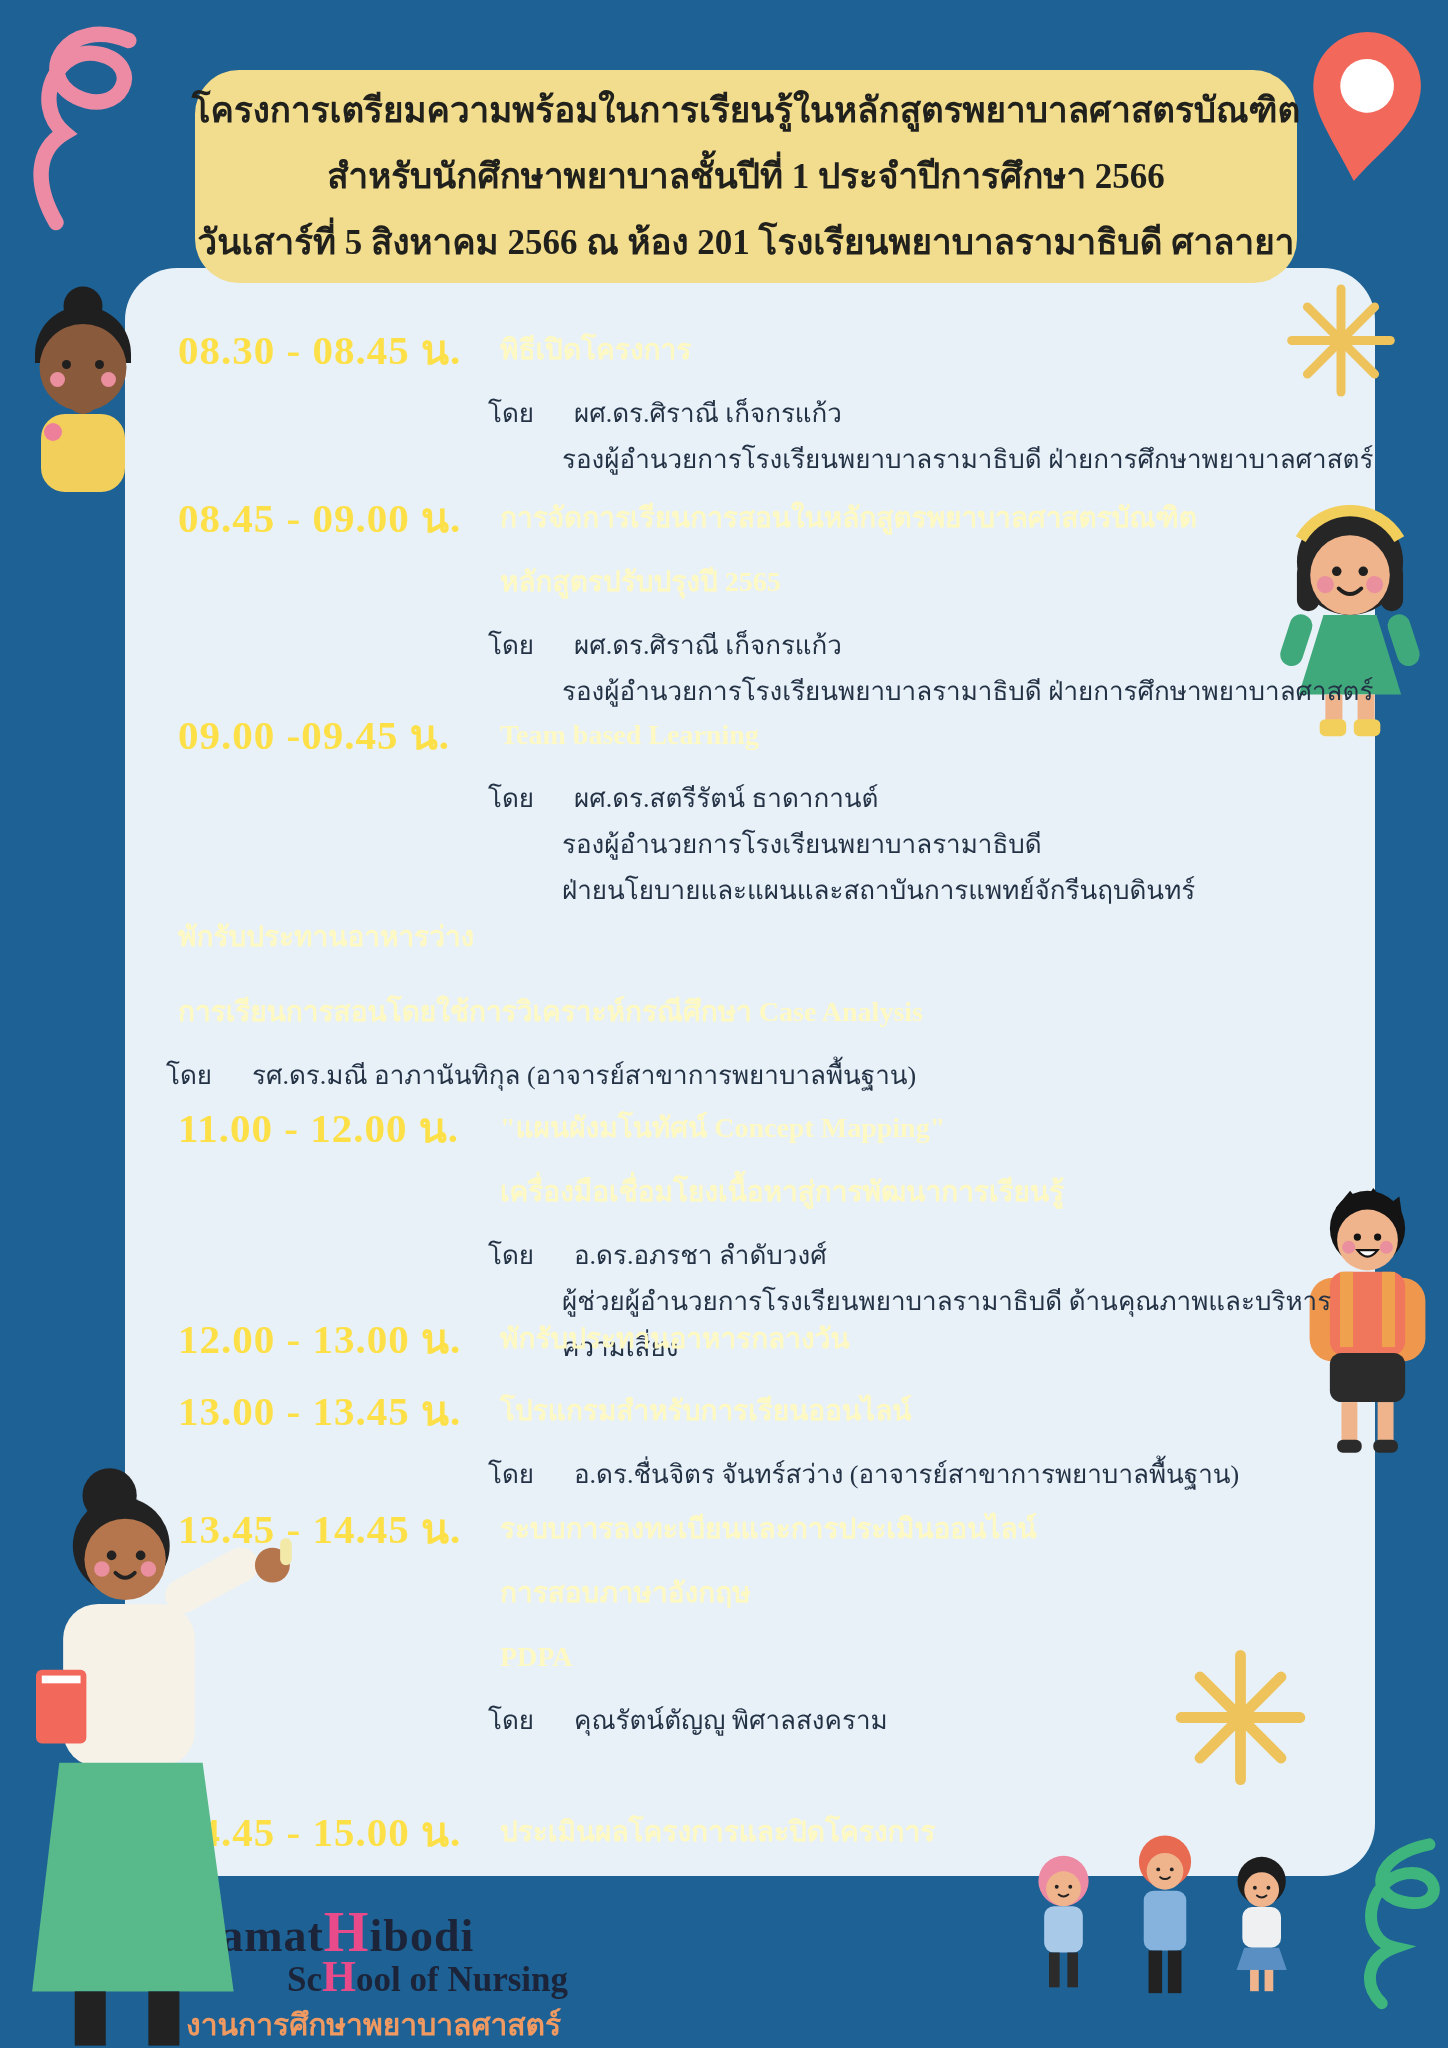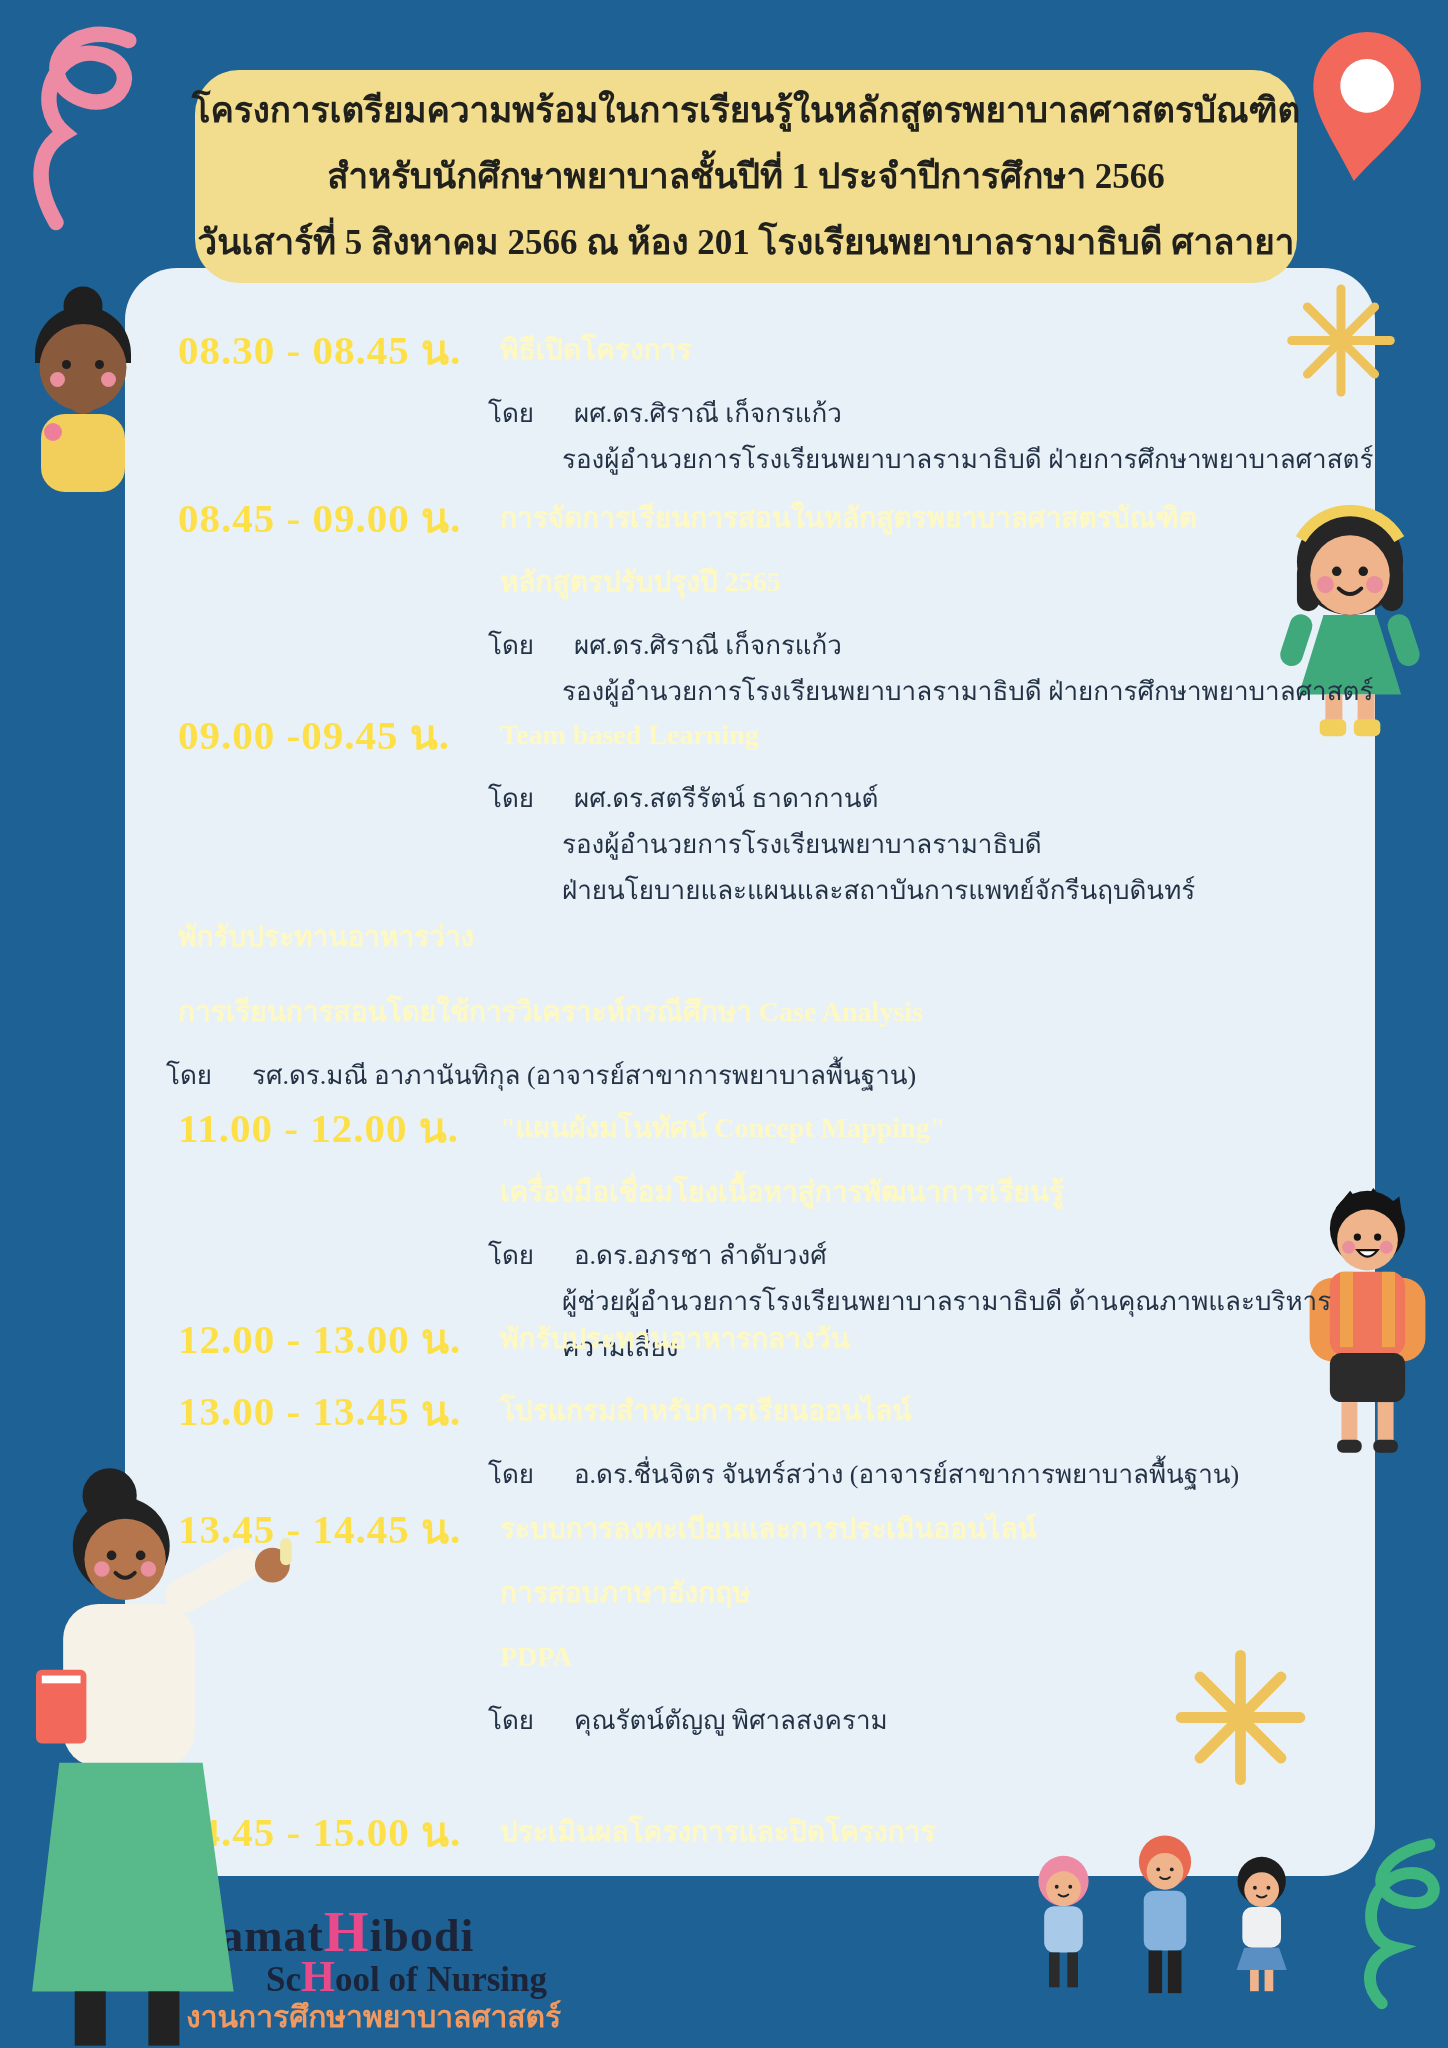--- a/index.html
+++ b/index.html
@@ -36,23 +36,23 @@
   }
   .detail{
     font-size:26px;color:#243245;line-height:46px;max-width:830px;margin-left:-12px;
   }
   .detail.first{margin-top:9px;}
   .detail.indent{margin-left:62px;}
   .by-label:not(:empty){display:inline-block;min-width:86px;}
   
   .footer-logo{position:absolute;left:186px;top:1908px;z-index:6;color:#1b2438;}
   .logo-line1{font-size:46px;font-weight:bold;letter-spacing:1px;line-height:48px;}
-  .logo-line2{font-size:35px;font-weight:bold;margin-left:80px;line-height:40px;margin-top:-4px;}
+  .logo-line2{font-size:35px;font-weight:bold;margin-left:101px;line-height:40px;margin-top:-4px;}
   .bigH{color:#e84a8a;font-size:1.25em;}
-  .dept{font-size:30px;font-weight:bold;color:#f09a62;margin-top:0;line-height:34px;}
+  .dept{font-size:30px;font-weight:bold;color:#f09a62;margin-top:8px;line-height:34px;}
   
   .deco{position:absolute;z-index:3;}
   svg{display:block;}
 </style>
 </head>
 <body>
 
 <div class="canvas">
 
   <div class="panel"></div>

